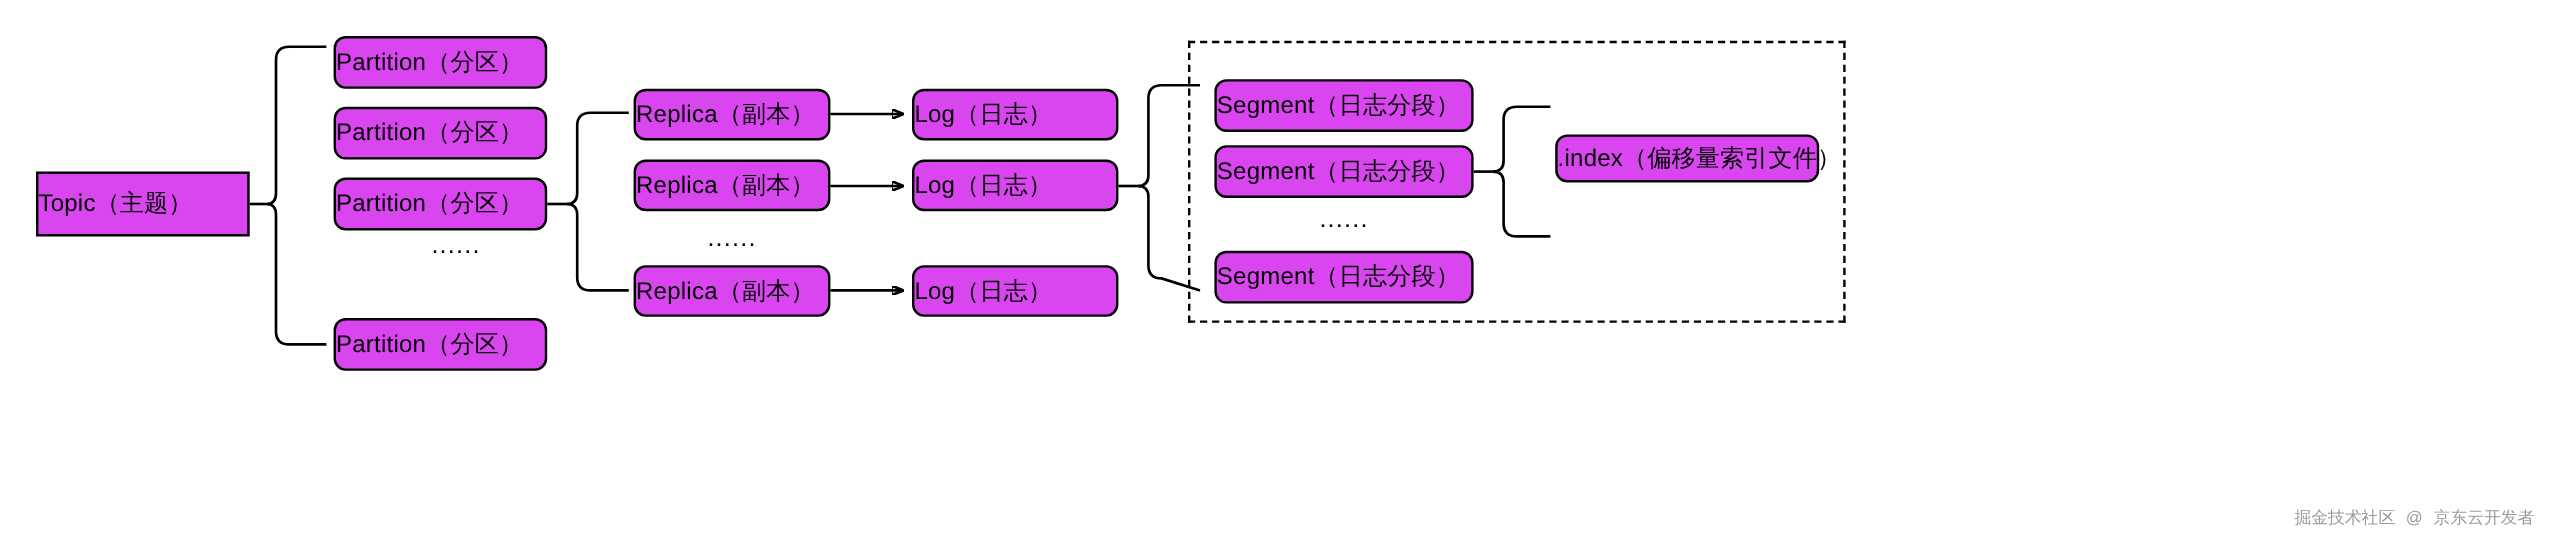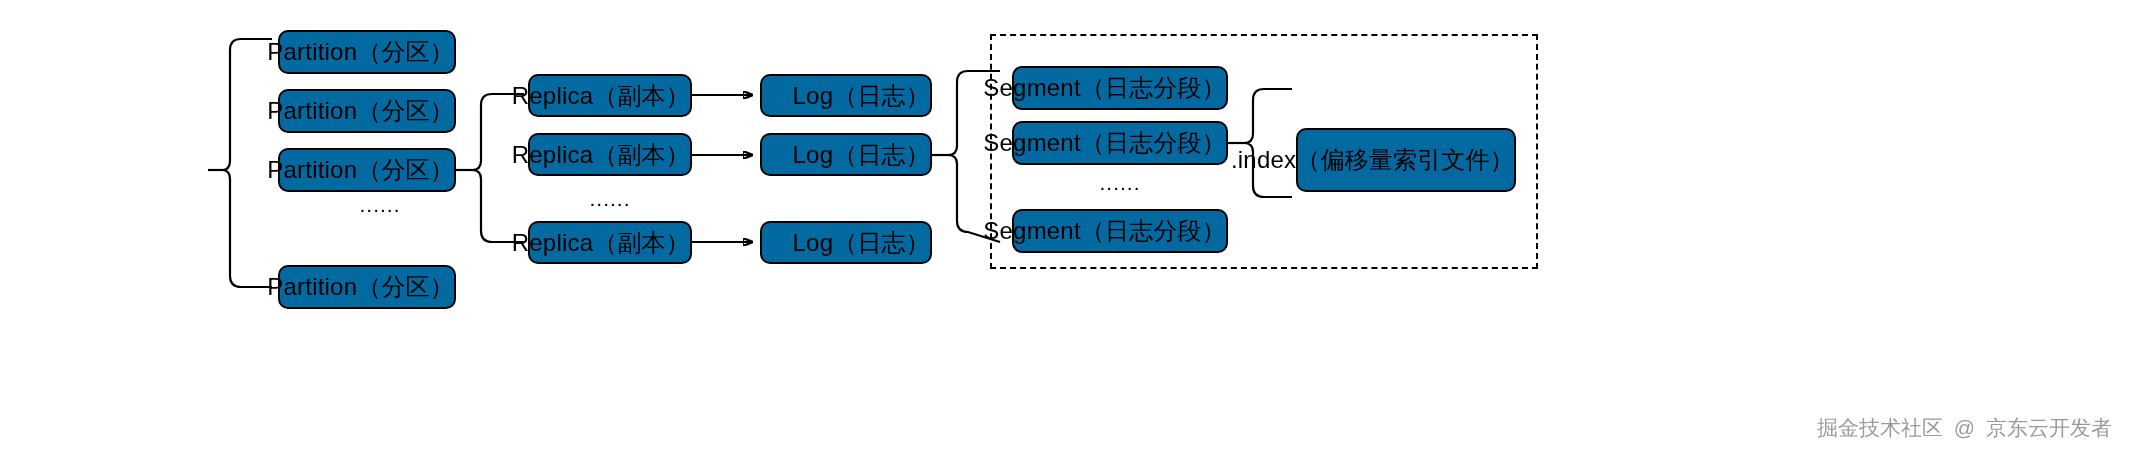--- a/index.html
+++ b/index.html
@@ -18,24 +18,24 @@
     height: 458px;
     background: #ffffff;
     overflow: hidden;
   }
   
   .node {
     position: absolute;
     box-sizing: border-box;
     display: flex;
     align-items: center;
-    justify-content: flex-end;
+    justify-content: flex-start;
     border: 2.2px solid #000000;
-    background: #0369a1;
-    font-size: 24px;
+    background: #d946ef;
+    font-size: 20px;
     line-height: 1;
     letter-spacing: 0.2px;
     white-space: nowrap;
     color: #000000;
   }
   .node.rounded { border-radius: 10px; }
   .node.sharp   { border-radius: 0px; }
 
   
   .ellipsis {
@@ -62,21 +62,21 @@
     top: 0;
     width: 2140px;
     height: 458px;
     pointer-events: none;
   }
   #wires path { fill: none; stroke: #000000; stroke-width: 2.2; }
 
   
   .watermark {
     position: absolute;
-    font-size: 21px;
+    font-size: 14px;
     color: #9b9b9b;
     white-space: nowrap;
     line-height: 1;
   }
   .wm-sep { margin: 0 5px; }
 </style>
 </head>
 <body>
 
 <div id="canvas">
@@ -113,20 +113,23 @@
       <path d="M948,155 q9,0 9,9 L957,221 q0,11 11,11 L1000,242"></path>
     </g>
 
     <g>
       <path d="M1228,143 L1244,143"></path>
       <path d="M1244,143 q9,0 9,-9 L1253,100 q0,-11 11,-11 L1292,89"></path>
       <path d="M1244,143 q9,0 9,9 L1253,186 q0,11 11,11 L1292,197"></path>
     </g>
   </svg>
 
+  <div class="node sharp" style="left:30px; top:143px; width:178px; height:54px;">
+    <span>Topic（主题）</span>
+  </div>
 
   <div class="node rounded" style="left:278px; top:30px; width:178px; height:44px;">
     <span>Partition（分区）</span>
   </div>
   <div class="node rounded" style="left:278px; top:89px; width:178px; height:44px;">
     <span>Partition（分区）</span>
   </div>
   <div class="node rounded" style="left:278px; top:148px; width:178px; height:44px;">
     <span>Partition（分区）</span>
   </div>
@@ -162,21 +165,21 @@
     <span>Segment（日志分段）</span>
   </div>
   <div class="node rounded" style="left:1012px; top:121px; width:216px; height:44px;">
     <span>Segment（日志分段）</span>
   </div>
   <div class="ellipsis" style="left:1090px; top:172px; width:60px; text-align:center;">......</div>
   <div class="node rounded" style="left:1012px; top:209px; width:216px; height:44px;">
     <span>Segment（日志分段）</span>
   </div>
 
-  <div class="node rounded" style="left:1296px; top:128px; width:220px; height:64px;">
+  <div class="node rounded" style="left:1296px; top:112px; width:220px; height:40px;">
     <span>.index（偏移量索引文件）</span>
   </div>
 
   <div class="watermark" style="right:28px; bottom:20px;">
     <span>掘金技术社区</span>
     <span class="wm-sep">@</span>
     <span>京东云开发者</span>
   </div>
 
 </div>

